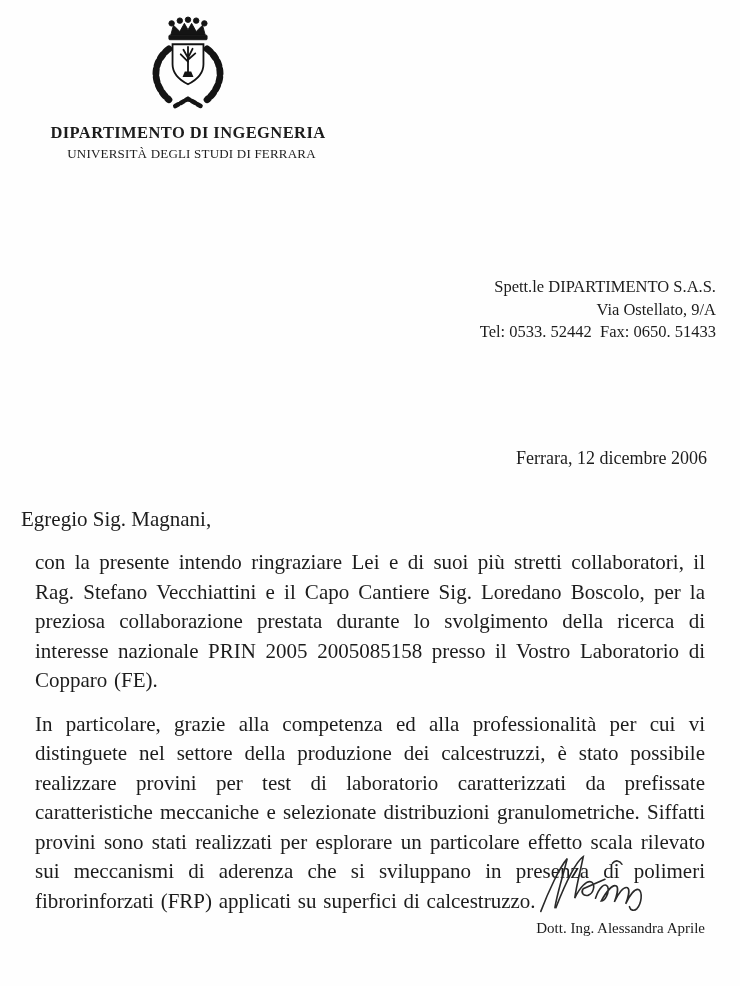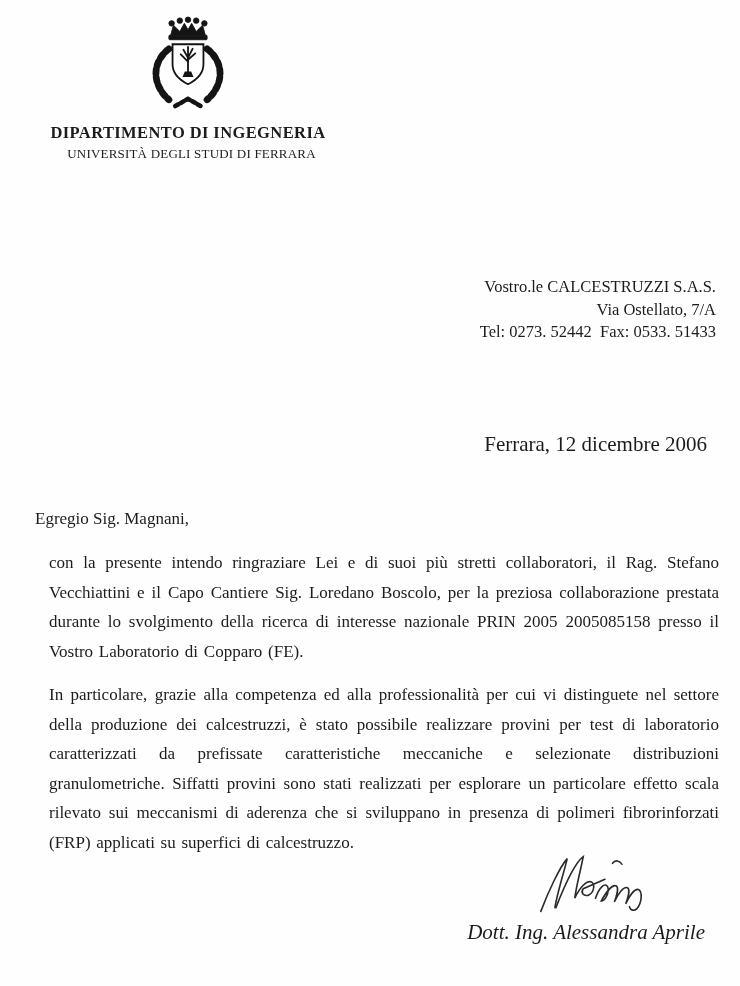--- a/index.html
+++ b/index.html
@@ -37,46 +37,45 @@
   
   .recipient{
     position:absolute;top:276px;right:24px;
     text-align:right;
     font-size:16.5px;
     line-height:22.5px;
   }
   .recipient .rline{white-space:pre-wrap;}
   
   .dateline{
-    position:absolute;top:432px;right:33px;
-    font-size:21px;
+    position:absolute;top:448px;right:33px;
+    font-size:18px;
   }
   
   .body{
-    position:absolute;top:504px;left:35px;width:698px;
-    font-size:17px;
+    position:absolute;top:504px;left:21px;width:698px;
+    font-size:21px;
   }
   .salutation{
     line-height:30px;
     margin:0 0 1px 0;
   }
   .body p{
     margin:14px;
     text-align:justify;
     line-height:29.5px;
     word-spacing:1.5px;
   }
   
   .sig-scribble{
     position:absolute;top:852px;left:528px;
   }
   .sig-name{
     position:absolute;top:920px;right:35px;
-    font-style:italic;
-    font-size:21px;
+    font-size:15px;
   }
 </style>
 </head>
 <body>
 
 <div class="page">
 
   <div class="letterhead">
     <svg class="crest" viewBox="0 0 110 112" width="100" height="102" aria-hidden="true">
 
@@ -100,23 +99,23 @@
         <path d="M55,66 V46"></path>
         <path d="M55,50 L47,42 M55,48 L63,41 M55,46 L50,37 M55,46 L60,36 M55,44 V34"></path>
       </g>
       <path d="M49,67 h12 l-2.5,-6 h-7 Z" fill="#141414"></path>
     </svg>
     <div class="dept">DIPARTIMENTO DI INGEGNERIA</div>
     <div class="univ">UNIVERSITÀ DEGLI STUDI DI FERRARA</div>
   </div>
 
   <div class="recipient">
-    <div class="rline">Vostro.le CALCESTRUZZI S.A.S.</div>
-    <div class="rline">Via Ostellato, 7/A</div>
-    <div class="rline">Tel: 0273. 52442  Fax: 0533. 51433</div>
+    <div class="rline">Spett.le DIPARTIMENTO S.A.S.</div>
+    <div class="rline">Via Ostellato, 9/A</div>
+    <div class="rline">Tel: 0533. 52442  Fax: 0650. 51433</div>
   </div>
 
   <div class="dateline">Ferrara, 12 dicembre 2006</div>
 
   <div class="body">
     <div class="salutation">Egregio Sig. Magnani,</div>
     <p>con la presente intendo ringraziare Lei e di suoi più stretti collaboratori, il Rag. Stefano Vecchiattini e il Capo Cantiere Sig. Loredano Boscolo, per la preziosa collaborazione prestata durante lo svolgimento della ricerca di interesse nazionale PRIN 2005 2005085158 presso il Vostro Laboratorio di Copparo (FE).</p>
     <p>In particolare, grazie alla competenza ed alla professionalità per cui vi distinguete nel settore della produzione dei calcestruzzi, è stato possibile realizzare provini per test di laboratorio caratterizzati da prefissate caratteristiche meccaniche e selezionate distribuzioni granulometriche. Siffatti provini sono stati realizzati per esplorare un particolare effetto scala rilevato sui meccanismi di aderenza che si sviluppano in presenza di polimeri fibrorinforzati (FRP) applicati su superfici di calcestruzzo.</p>
   </div>
 

